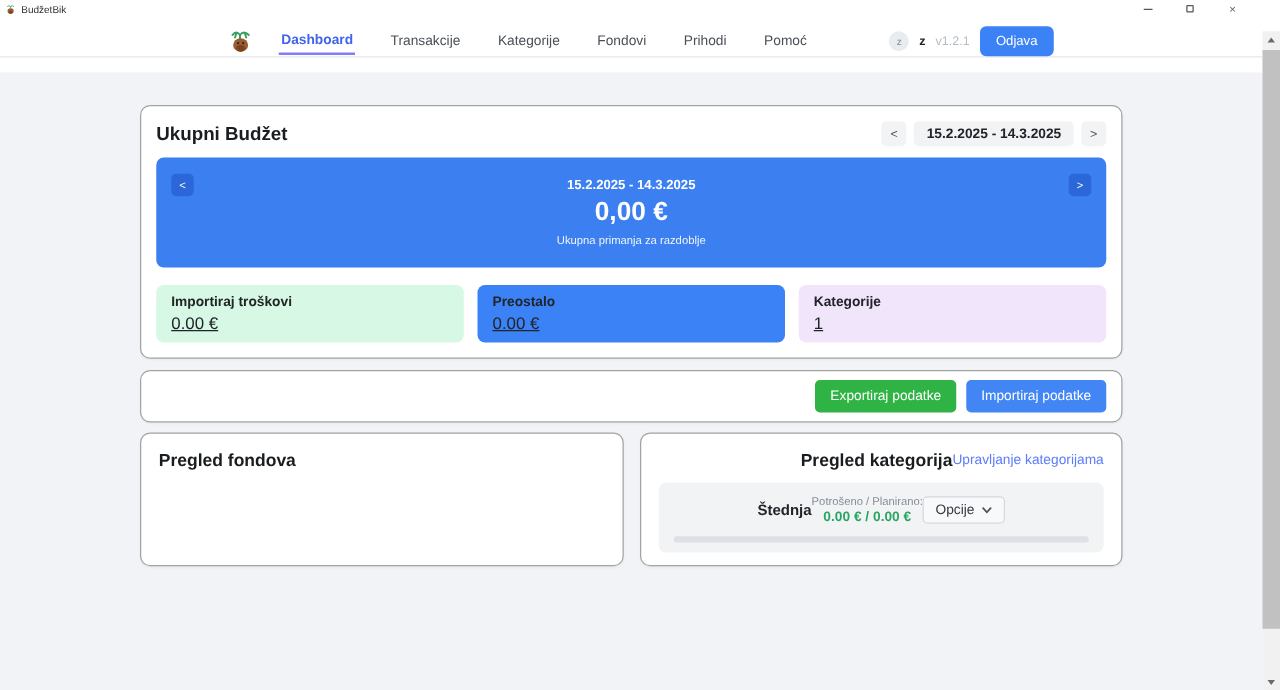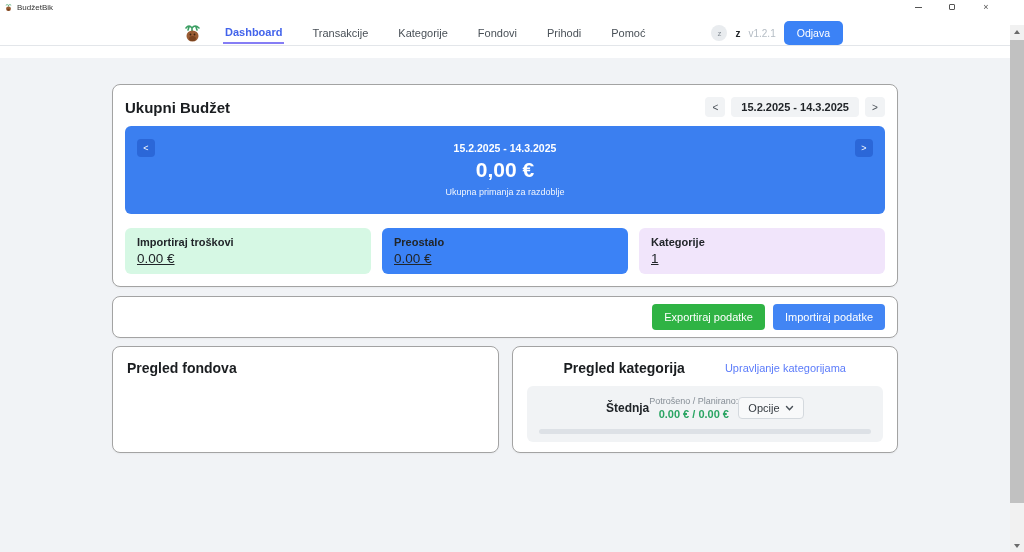--- a/index.html
+++ b/index.html
@@ -60,21 +60,21 @@
   .stat-label { font-size:11px; font-weight:bold; color:#212529; }
   .stat-value { font-size:13.5px; color:#212529; margin-top:3px;text-decoration:underline; }
 
   .actions-card { margin-top:9px; height:42px; padding:8px 12px; display:flex; align-items:center; justify-content:flex-end; gap:8px; }
   .act-btn { border:none; border-radius:4px; color:#fff; font-size:11px; padding:7px 12px; cursor:pointer; font-family:inherit; }
   .btn-export { background:#2fb344; } .btn-import { background:#4285f4; }
 
   .bottom-row { display:flex; gap:13px; margin-top:8px; }
   .half-card { flex:1; height:107px; padding:13px 14px; }
   .half-title { font-size:14px; font-weight:bold; color:#1a1d20; }
-  .cat-head { display:flex; align-items:center; justify-content:center;gap:40px; }
+  .cat-head { display:flex; align-items:center; justify-content:flex-end; }
   .manage-link { font-size:11px; color:#5c7cfa; text-decoration:none; cursor:pointer; }
   .cat-panel { margin-top:10px; background:#f1f3f5; border-radius:6px; padding:8px 12px; }
   .cat-row { display:flex; align-items:center; justify-content:center; height:28px; }
   .cat-name { font-size:12px; font-weight:bold; color:#212529; }
   .cat-mid { text-align:center; }
   .cat-mid-label { font-size:9px; color:#868e96; }
   .cat-mid-value { font-size:11px; font-weight:bold; color:#2aa563; margin-top:2px; }
   .opt-btn { display:flex; align-items:center; gap:5px; background:#f8f9fa; border:1px solid #d4d9de; border-radius:4px; font-size:11px; color:#343a40; padding:4px 9px; cursor:pointer; font-family:inherit; }
   .progress-track { margin-top:7px; height:5px; background:#dde1e6; border-radius:3px; overflow:hidden; }
   .progress-fill { height:100%; width:0%; background:#2aa563; }

